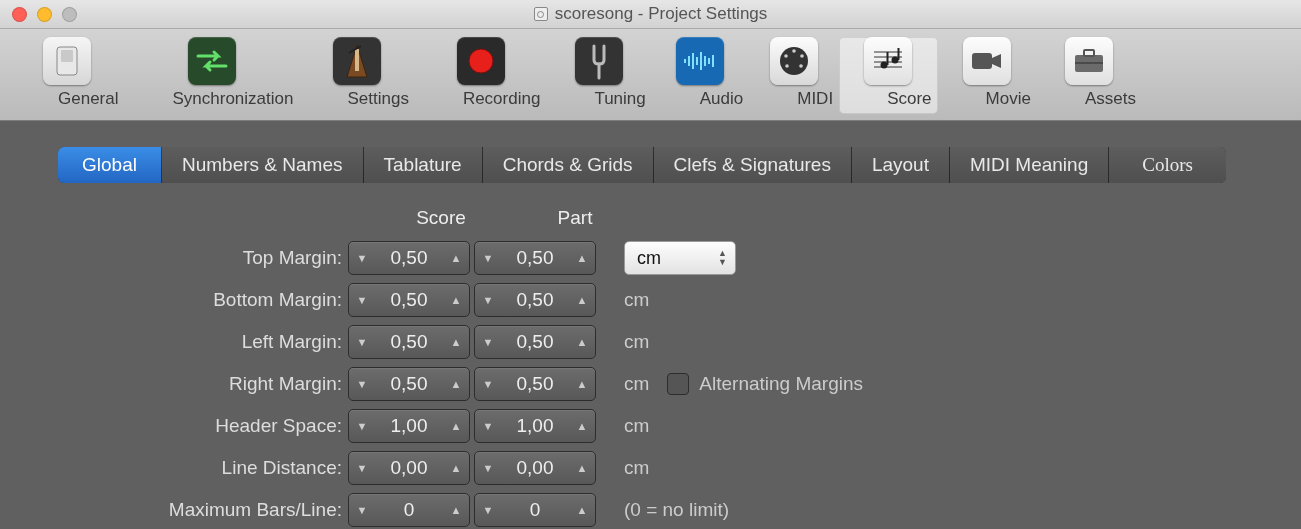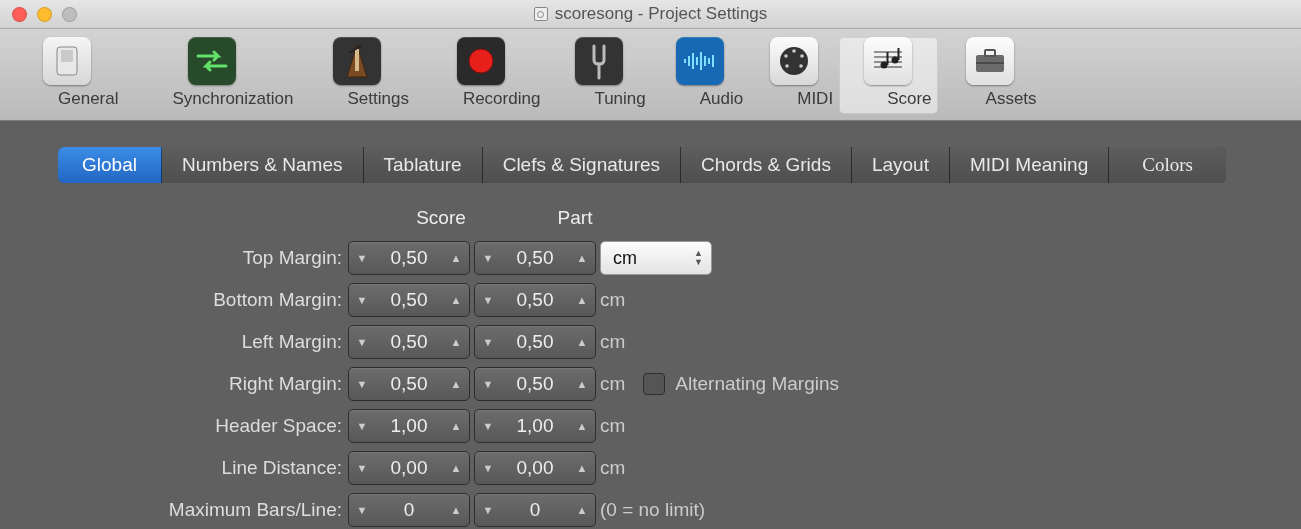--- a/index.html
+++ b/index.html
@@ -143,21 +143,21 @@
     color:#111;
     font-size:18px;
     padding-left:12px;
     position:relative;
   }
   .select-arrows{
     position:absolute; right:8px; top:4px; bottom:4px;
     display:flex;flex-direction:column;justify-content:center;gap:0;
     color:#555;font-size:9px;line-height:9px;
   }
-  .suffix{color:#ccc;display:flex;align-items:flex-end;gap:18px;}
+  .suffix{color:#ccc;display:flex;align-items:flex-end;gap:18px;margin-left:24px;}
   .cb{display:flex;align-items:center;gap:10px;}
   .cbox{
     width:22px;height:22px;border-radius:4px;
     background:#555;border:1px solid #2d2d2d;
     display:flex;align-items:center;justify-content:center;
     color:#fff;font-size:15px;
   }
   .cbox.on{background:#2d73d9;border-color:#1d57ab;}
   .cbox.on::after{content:"✓";}
   svg{display:block;}
@@ -267,20 +267,29 @@
           </g>
           <circle cx="13" cy="19" r="3.5" fill="#222"></circle>
           <rect x="15.5" y="6" width="2" height="13" fill="#222"></rect>
           <circle cx="24" cy="14" r="3.5" fill="#222"></circle>
           <rect x="26.5" y="2" width="2" height="12" fill="#222"></rect>
         </svg>
     </div>
     <span class="tool-label">Score</span>
   </div>
   <div class="tool-item">
+    <div class="tool-icon tb-movie">
+      <svg width="34" height="24" viewBox="0 0 34 24">
+          <rect x="2" y="4" width="20" height="16" rx="3" fill="#555"></rect>
+          <path d="M22 9 L31 5 V19 L22 15 Z" fill="#555"></path>
+        </svg>
+    </div>
+    <span class="tool-label">Movie</span>
+  </div>
+  <div class="tool-item">
     <div class="tool-icon tb-assets">
       <svg width="34" height="28" viewBox="0 0 34 28">
           <rect x="3" y="8" width="28" height="17" rx="2" fill="#6b6b6b"></rect>
           <rect x="12" y="3" width="10" height="6" rx="1" fill="none" stroke="#555" stroke-width="2"></rect>
           <line x1="3" y1="16" x2="31" y2="16" stroke="#4a4a4a" stroke-width="2"></line>
         </svg>
     </div>
     <span class="tool-label">Assets</span>
   </div>
 </div>
@@ -290,24 +299,24 @@
     <div class="tab sel" style="width:104px;padding:0">
         <span>Global</span>
       </div>
     <div class="tab">
         <span>Numbers &amp; Names</span>
       </div>
     <div class="tab">
         <span>Tablature</span>
       </div>
     <div class="tab">
+        <span>Chords &amp; Grids</span>
+      </div>
+    <div class="tab">
         <span>Clefs &amp; Signatures</span>
-      </div>
-    <div class="tab">
-        <span>Chords &amp; Grids</span>
       </div>
     <div class="tab">
         <span>Layout</span>
       </div>
     <div class="tab">
         <span>MIDI Meaning</span>
       </div>
     <div class="tab" style="flex:1">
         <span>Colors</span>
       </div>

